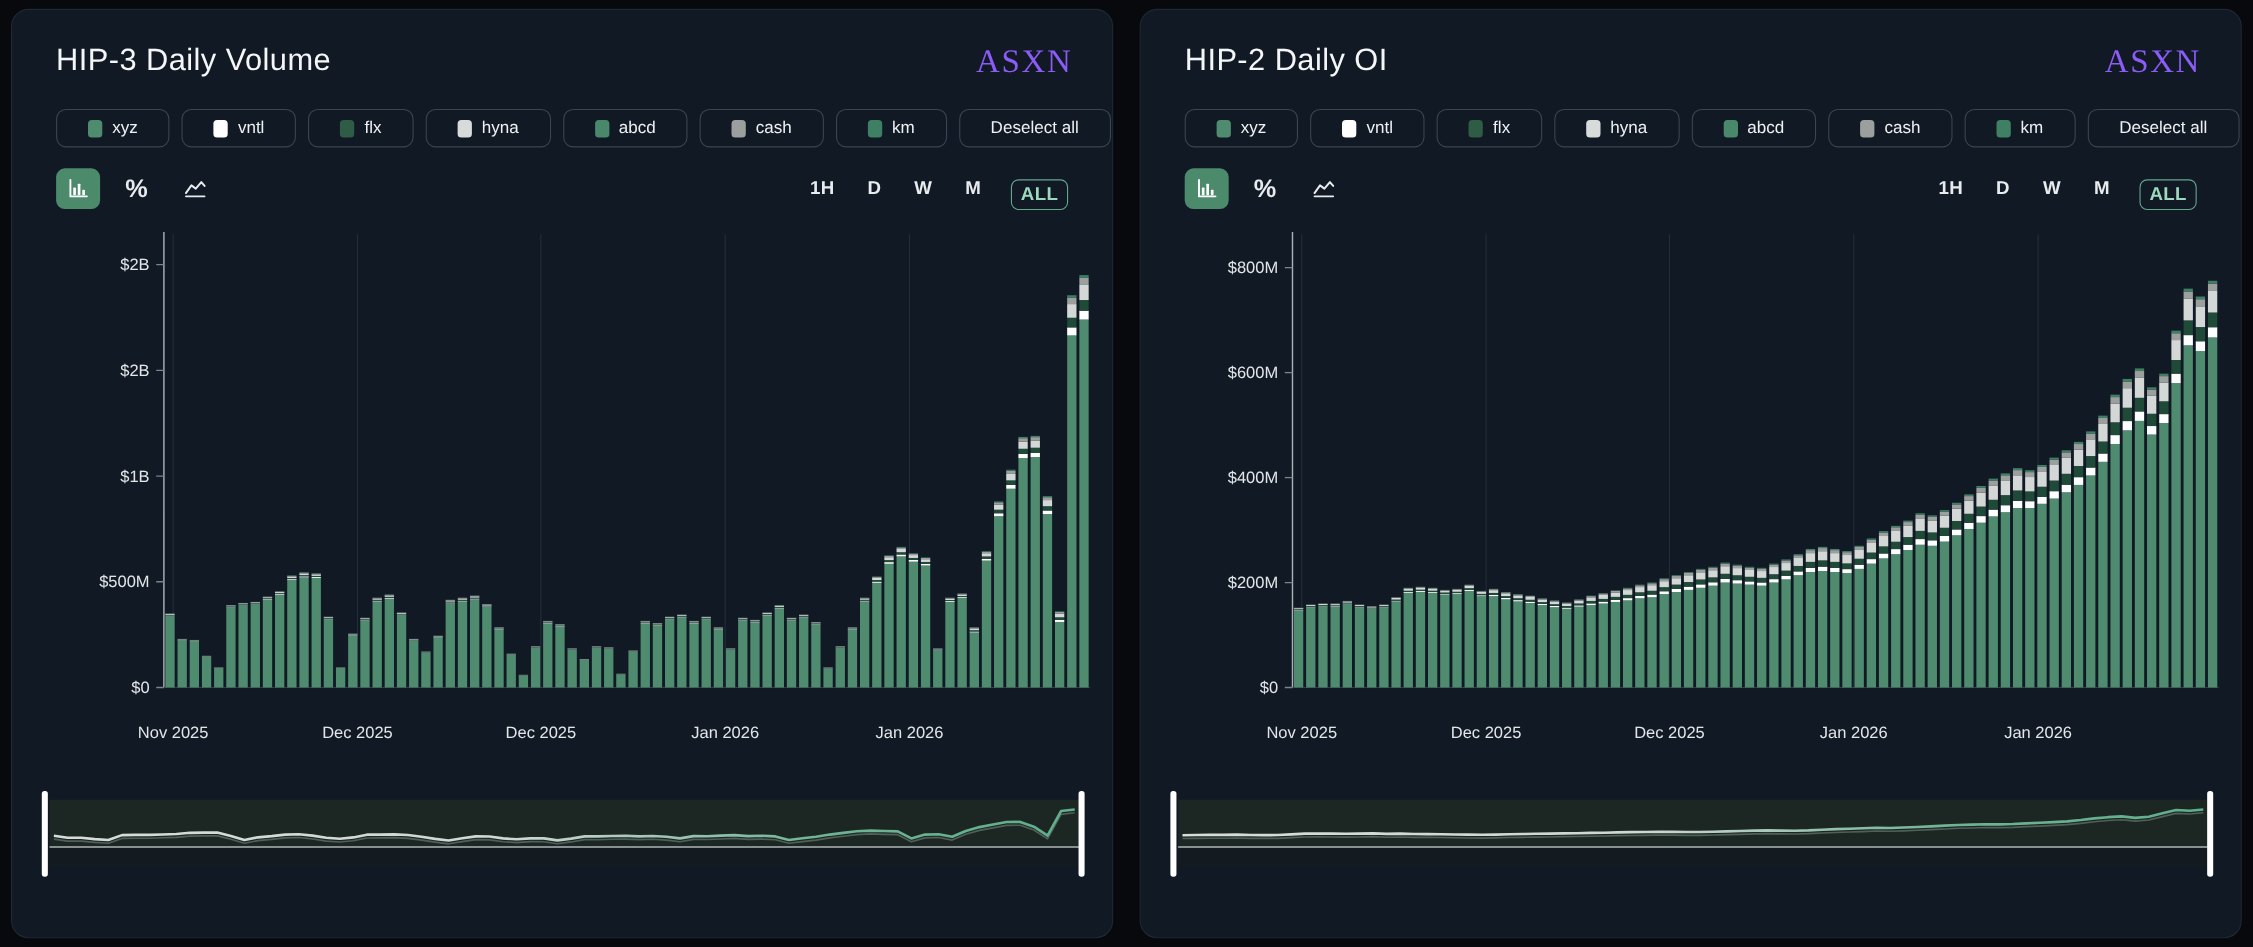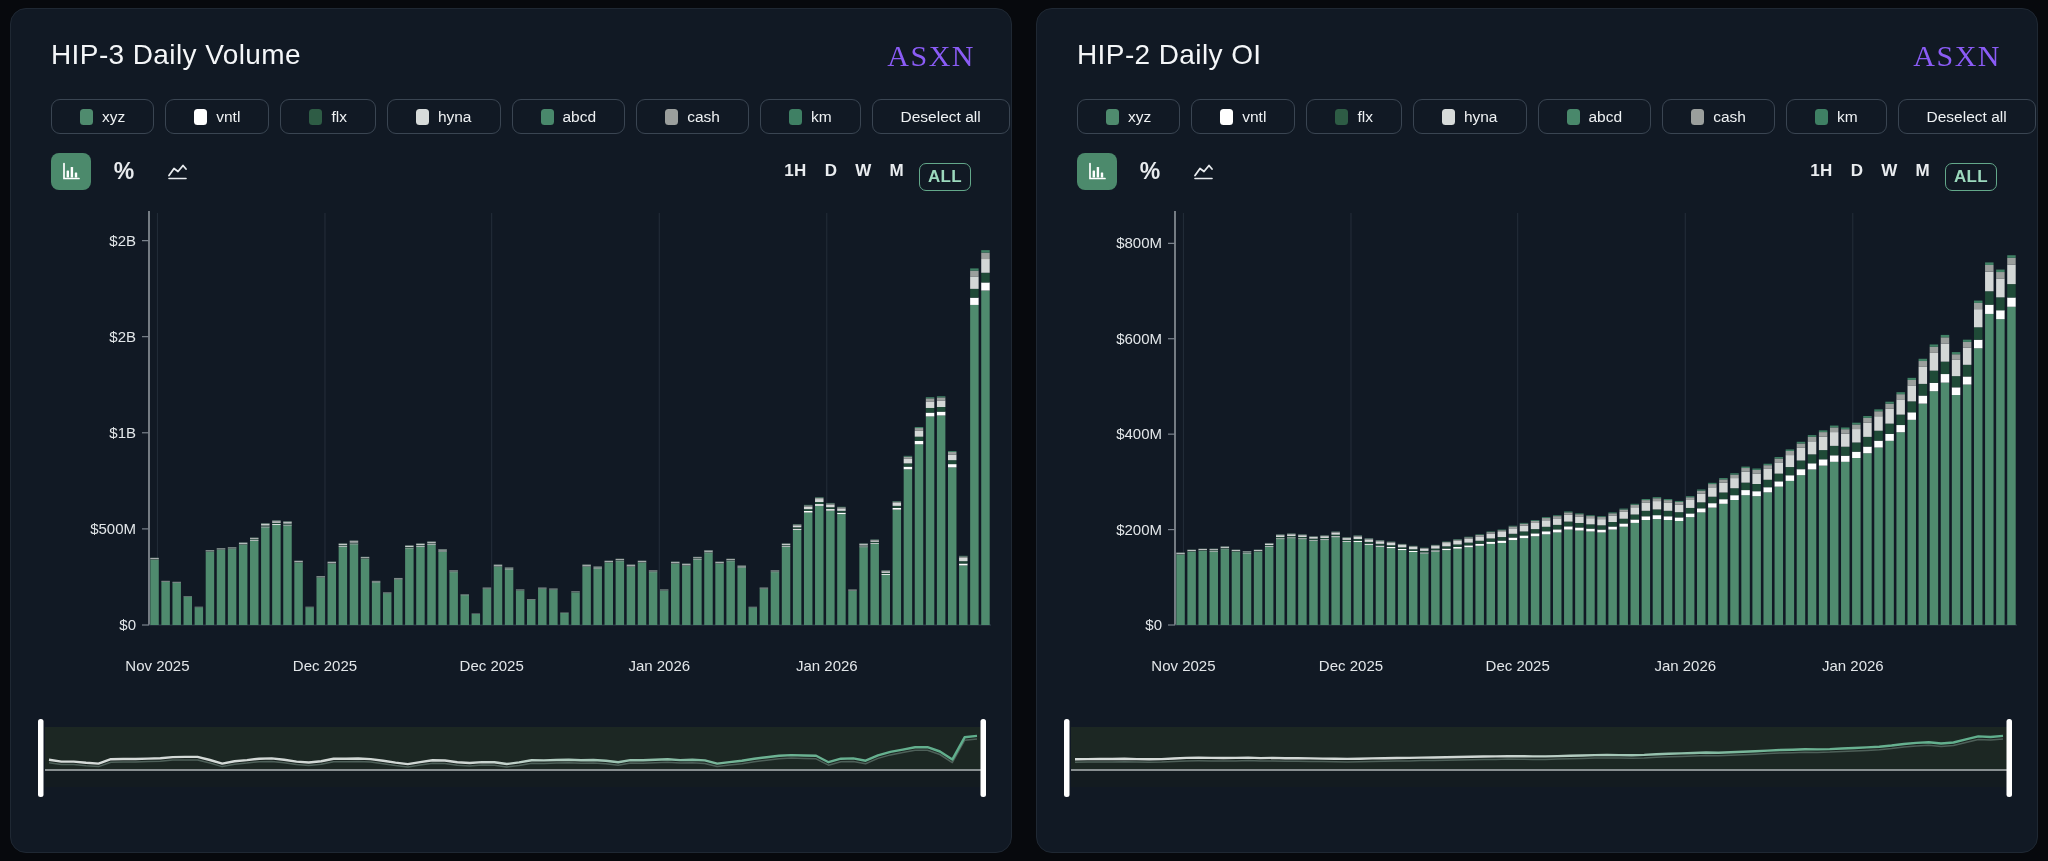--- a/index.html
+++ b/index.html
@@ -30,21 +30,21 @@
   .swatch { width:13px; height:16px; border-radius:3.5px; flex:0 0 auto; }
 
   .toolbar { display:flex; justify-content:space-between; align-items:center; margin:17px 40px 0; }
   .modes { display:flex; gap:13px; align-items:center; }
   .mode-btn {
     width:40px; height:37px; display:flex; align-items:center; justify-content:center;
     background:transparent; border:none; border-radius:8px; color:#e8ebee; cursor:pointer;
   }
   .mode-btn.active { background:#4c8a6c; }
   .pct { font-size:23px; font-weight:600; color:#e8ebee; line-height:1; }
-  .ranges { display:flex; gap:12px; }
+  .ranges { display:flex; gap:24px; }
   .range-btn {
     background:none; border:none; color:#e9ecef; font-size:17px; font-weight:600;
     font-family:inherit; cursor:pointer; letter-spacing:.3px; padding:2px 3px;
   }
   .range-btn.active {
     color:#9cd9bd; border:1.5px solid #63a88a; border-radius:7px; padding:3px 8px;margin-top:12px;
   }
   svg.chart { display:block; margin-top:2px; }
   svg.nav   { display:block; margin-top:34px; }
   svg text  { font-family:"Liberation Sans", sans-serif; }

